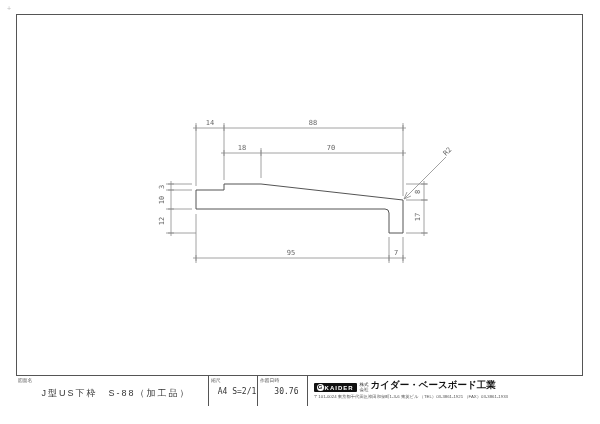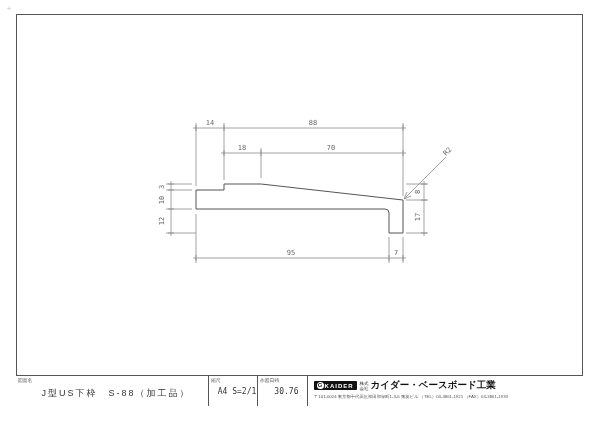--- a/index.html
+++ b/index.html
@@ -19,21 +19,21 @@
   .tb-label{position:absolute;left:2px;top:1px;font-size:6px;transform:scale(0.8);
        transform-origin:left top;color:#555;white-space:nowrap;}
   .tb-value{position:absolute;left:8px;right:0;top:11px;text-align:center;
        font-size:9px;color:#333;white-space:nowrap;}
   .cell-name{width:242px;}
   .cell-name .tb-value{letter-spacing:2px;font-size:9px;}
   .cell-scale{width:62px;}
   .cell-date{width:62px;}
   .cell-scale .tb-value,.cell-date .tb-value{font-size:8px;font-family:"DejaVu Sans Mono",monospace;}
   .cell-company{flex:1;padding:3px 0 0 6px;}
-  .company-row{display:flex;align-items:center;gap:2px;}
+  .company-row{display:flex;align-items:flex-end;gap:2px;}
   .logo-badge{display:inline-flex;align-items:center;gap:1px;background:#111;
        color:#fff;padding:1px 3px;border-radius:1px;}
   .logo-mark{display:inline-block;width:7px;height:7px;border-radius:50%;
        background:#fff;color:#111;font-size:6px;font-weight:bold;line-height:7px;
        text-align:center;}
   .logo-text{font-size:6px;font-weight:bold;letter-spacing:1px;}
   .corp-prefix{display:flex;flex-direction:column;font-size:5px;line-height:5px;
        color:#222;transform:scale(0.9);}
   .company-name{font-size:9.5px;font-weight:bold;color:#111;white-space:nowrap;}
   .company-address{margin-top:2px;font-size:6px;color:#555;white-space:nowrap;

